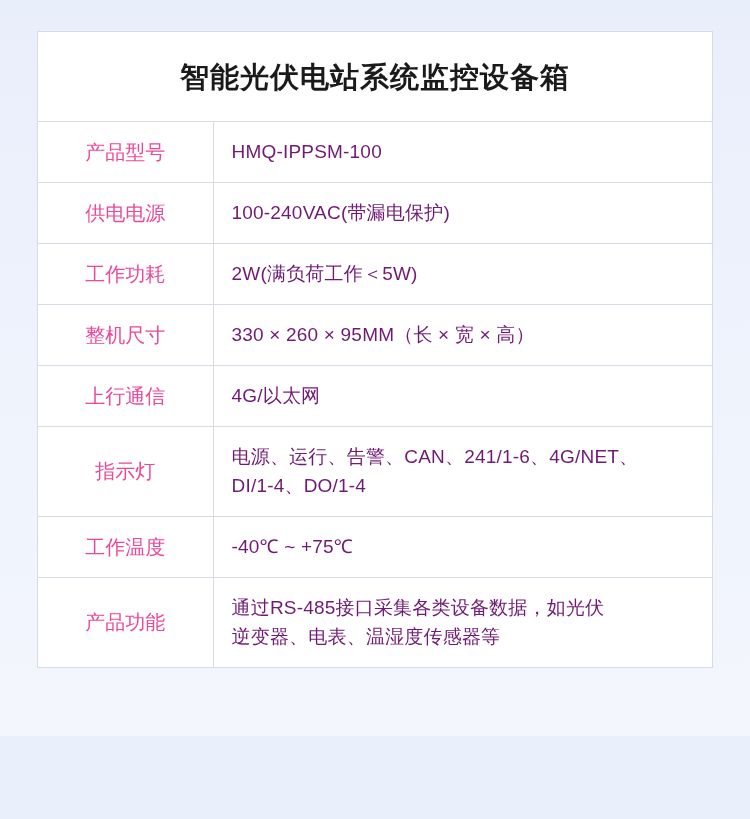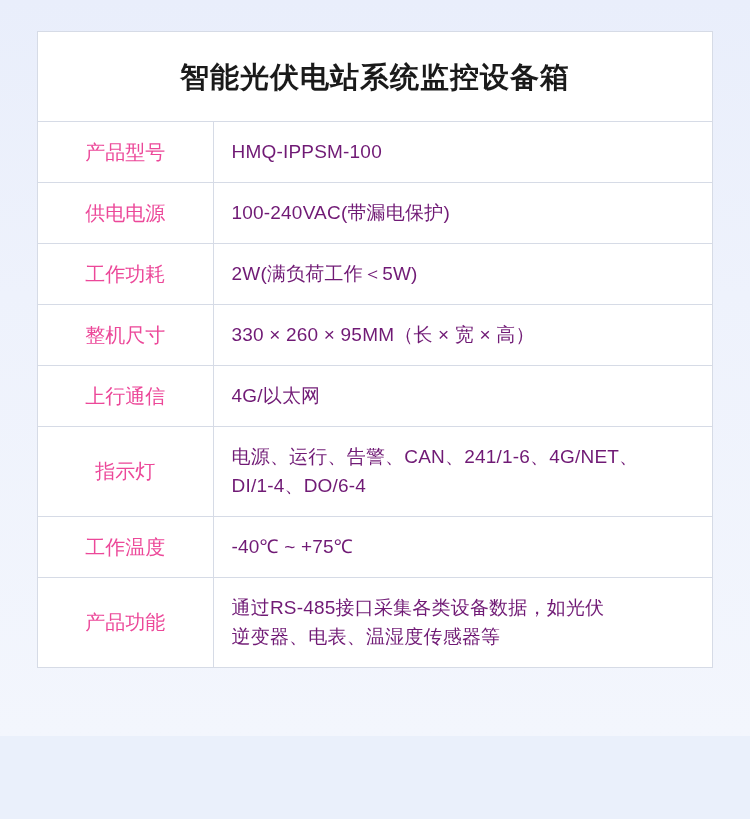--- a/index.html
+++ b/index.html
@@ -112,21 +112,21 @@
         <tr>
           <td class="label">上行通信</td>
           <td class="value">
             <span class="value-line">4G/以太网</span>
           </td>
         </tr>
         <tr>
           <td class="label">指示灯</td>
           <td class="value">
             <span class="value-line">电源、运行、告警、CAN、241/1-6、4G/NET、</span>
-            <span class="value-line">DI/1-4、DO/6-4</span>
+            <span class="value-line">DI/1-4、DO/1-4</span>
           </td>
         </tr>
         <tr>
           <td class="label">工作温度</td>
           <td class="value">
             <span class="value-line">-40℃ ~ +75℃</span>
           </td>
         </tr>
         <tr>
           <td class="label">产品功能</td>

